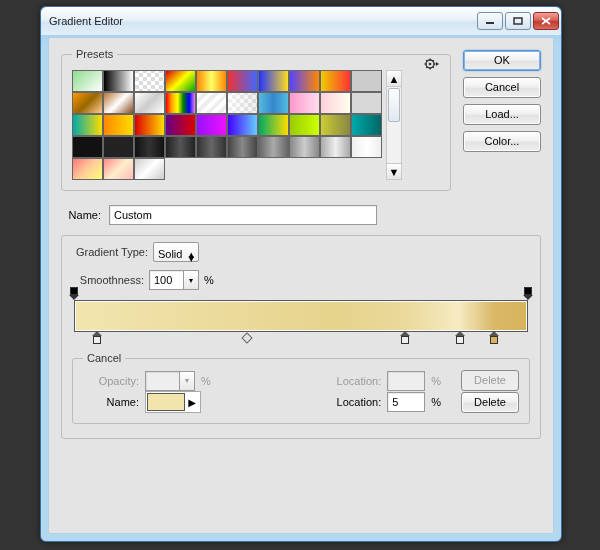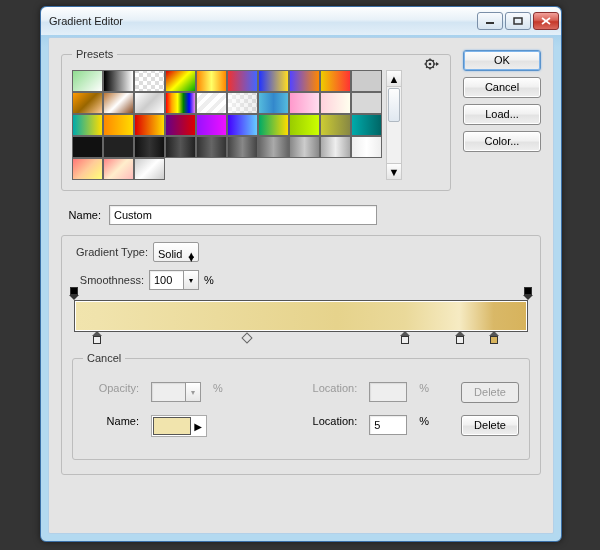--- a/index.html
+++ b/index.html
@@ -43,21 +43,21 @@
   .gradbar { height: 32px; border: 1px solid #555; background: linear-gradient(90deg, #f1e4ad 0%, #f0e3ac 5%, #e6d38c 58%, #ead99a 73%, #f6ebc3 85%, #d9b867 92.6%, #d7b35c 100%); box-shadow: inset 0 0 0 1px #fff; }
   .opstop, .colstop { position: absolute; width: 10px; height: 14px; }
   .opstop { top: -13px; }
   .colstop { bottom: -13px; }
   .opstop .box, .colstop .box { width: 8px; height: 8px; border: 1px solid #333; background: #000; margin: 0 auto; }
   .colstop .box { background: #eee; }
   .colstop.sel .box { background: #d7b35c; }
   .opstop .tri { width: 0; height: 0; border-left: 5px solid transparent; border-right: 5px solid transparent; border-top: 5px solid #333; margin: 0 auto; }
   .colstop .tri { width: 0; height: 0; border-left: 5px solid transparent; border-right: 5px solid transparent; border-bottom: 5px solid #555; margin: 0 auto; }
   .mid { position: absolute; bottom: -10px; width: 8px; height: 8px; transform: rotate(45deg); border: 1px solid #666; background: #e4e4e4; }
-  .stoprow { display: flex; gap: 12px; margin: 12px 0; }
+  .stoprow { display: flex; align-items: center; gap: 6px; margin: 0 0; }
   .stoprow .lbl { width: 56px; text-align: right; }
   .stoprow .lbl2 { width: 56px; text-align: right; }
   .dis { color: #9a9a9a; }
   .colorwell { width: 38px; height: 18px; border: 1px solid #555; background: #f1e4ad; display:inline-block;}
   .colorwell-wrap { display:inline-flex; align-items:center; border: 1px solid #aaa; padding: 1px; background: #fff;}
   .colorwell-wrap .arrow { width: 14px; text-align:center; font-size: 10px;}
 </style>
 </head>
 <body>
 

